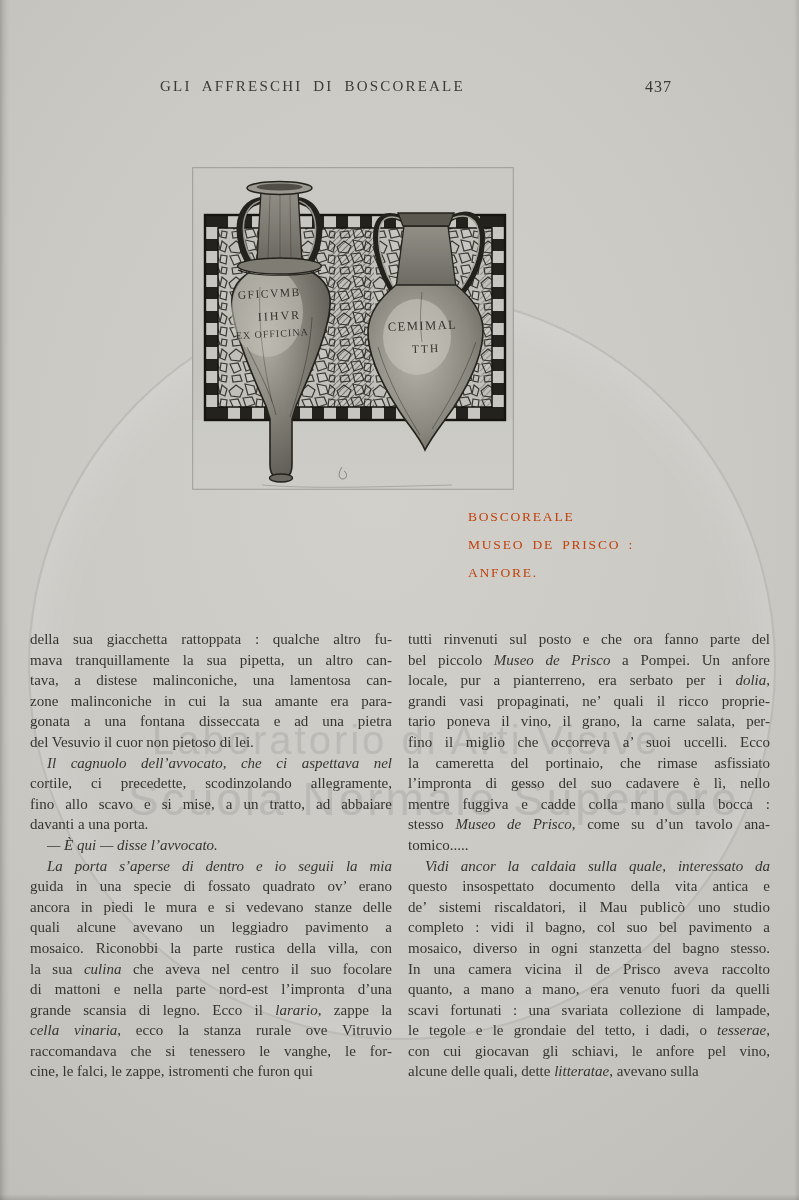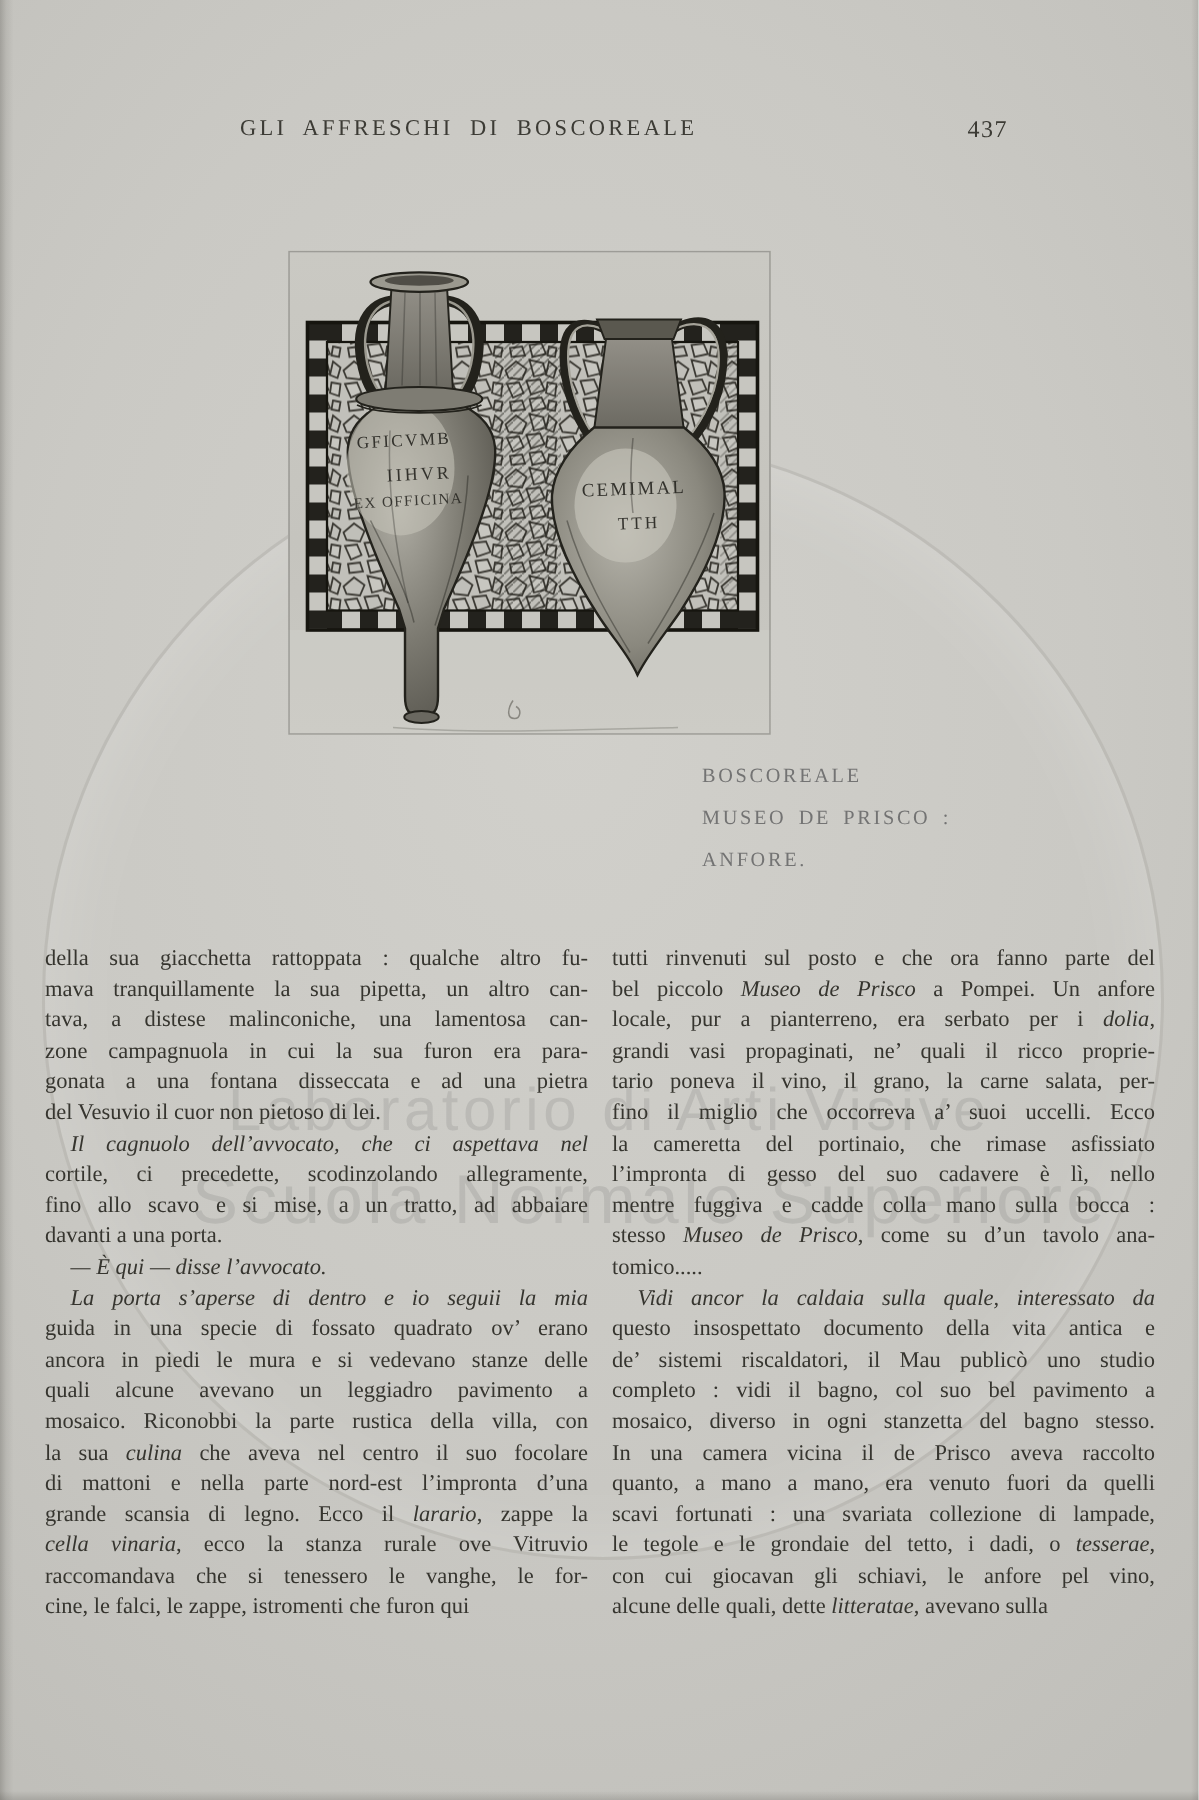--- a/index.html
+++ b/index.html
@@ -35,21 +35,21 @@
     font-size:15px;letter-spacing:2.2px;word-spacing:5px;color:#3c3b35;
   }
   .folio{
     position:absolute;left:645px;top:78px;font-size:16px;letter-spacing:1px;color:#3c3b35;
   }
 
   
   .plate{position:absolute;left:192px;top:167px;width:322px;height:323px;}
 
   
-  .caption{position:absolute;left:468px;top:503px;color:#737373;}
+  .caption{position:absolute;left:468px;top:503px;color:#c2410c;}
   .cap-line{height:28px;line-height:28px;font-size:13.5px;letter-spacing:1.8px;word-spacing:3px;}
 
   
   .col{position:absolute;top:629px;width:362px;color:#36352f;}
   #col-left{left:30px;}
   #col-right{left:408px;}
   .tline{
     height:20.6px;line-height:20.6px;font-size:15px;overflow:hidden;
     text-align:justify;text-align-last:justify;
   }
@@ -180,21 +180,21 @@
   <div class="caption">
     <div class="cap-line">BOSCOREALE</div>
     <div class="cap-line">MUSEO DE PRISCO :</div>
     <div class="cap-line">ANFORE.</div>
   </div>
 
   <div class="col" id="col-left">
       <div class="tline"><span>della sua giacchetta rattoppata : qualche altro fu-</span></div>
       <div class="tline"><span>mava tranquillamente la sua pipetta, un altro can-</span></div>
       <div class="tline"><span>tava, a distese malinconiche, una lamentosa can-</span></div>
-      <div class="tline"><span>zone campagnuola in cui la sua furon era para-</span></div>
+      <div class="tline"><span>zone malinconiche in cui la sua amante era para-</span></div>
       <div class="tline"><span>gonata a una fontana disseccata e ad una pietra</span></div>
       <div class="tline pend"><span>del Vesuvio il cuor non pietoso di lei.</span></div>
       <div class="tline ind"><span>Il cagnuolo dell’avvocato, che ci aspettava nel</span></div>
       <div class="tline"><span>cortile, ci precedette, scodinzolando allegramente,</span></div>
       <div class="tline"><span>fino allo scavo e si mise, a un tratto, ad abbaiare</span></div>
       <div class="tline pend"><span>davanti a una porta.</span></div>
       <div class="tline ind pend"><span>— È qui — disse l’avvocato.</span></div>
       <div class="tline ind"><span>La porta s’aperse di dentro e io seguii la mia</span></div>
       <div class="tline"><span>guida in una specie di fossato quadrato ov’ erano</span></div>
       <div class="tline"><span>ancora in piedi le mura e si vedevano stanze delle</span></div>

